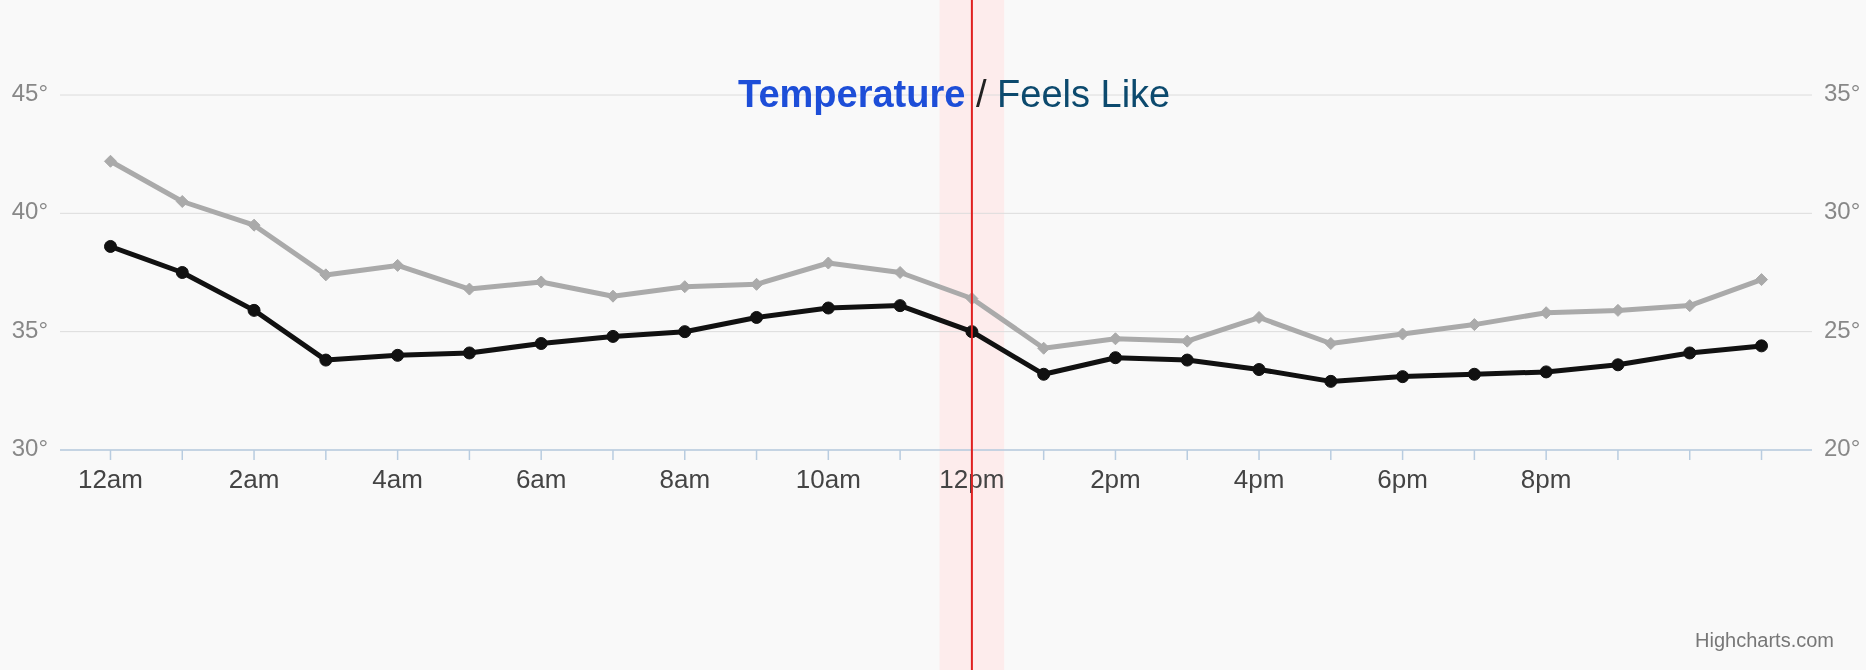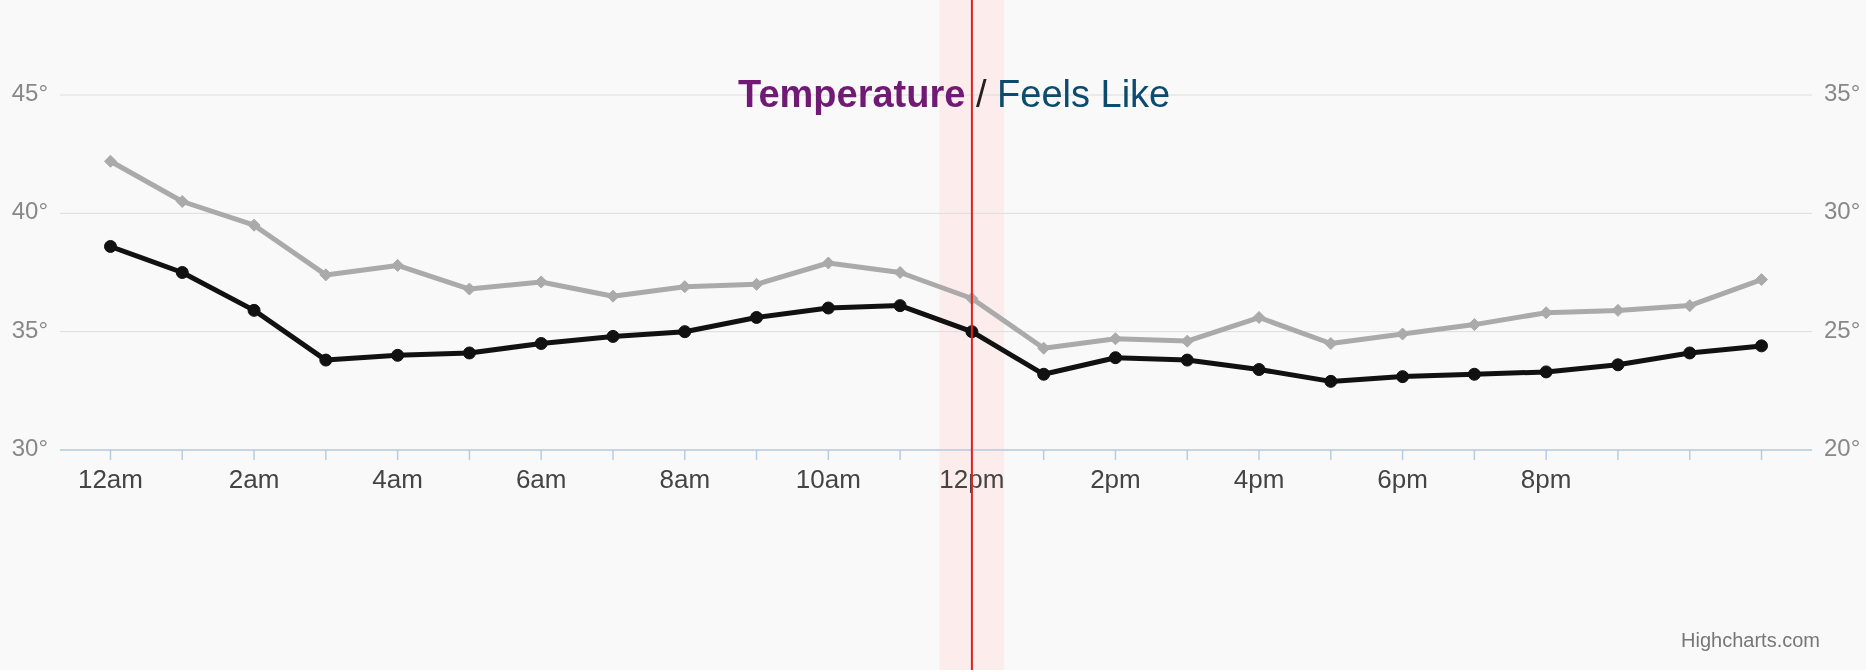--- a/index.html
+++ b/index.html
@@ -17,26 +17,26 @@
   }
   .title {
     position: absolute;
     left: 0;
     width: 100%;
     top: 30px;
     text-align: center;
     font-size: 38px;
     white-space: pre;
   }
-  .title .t1 { color: #701a75; font-weight: 600; }
+  .title .t1 { color: #1d4ed8; font-weight: 600; }
   .title .sep { color: #222; font-weight: 500; }
   .title .t2 { color: #0c4a6e; font-weight: 500; }
   .credit {
     position: absolute;
-    right: 46px;
+    right: 32px;
     bottom: 18px;
     font-size: 20px;
     color: #777;
   }
   svg { display: block; }
   .yaxis-label {
     font-size: 24px;
     fill: #888;
   }
   .xaxis-label {

